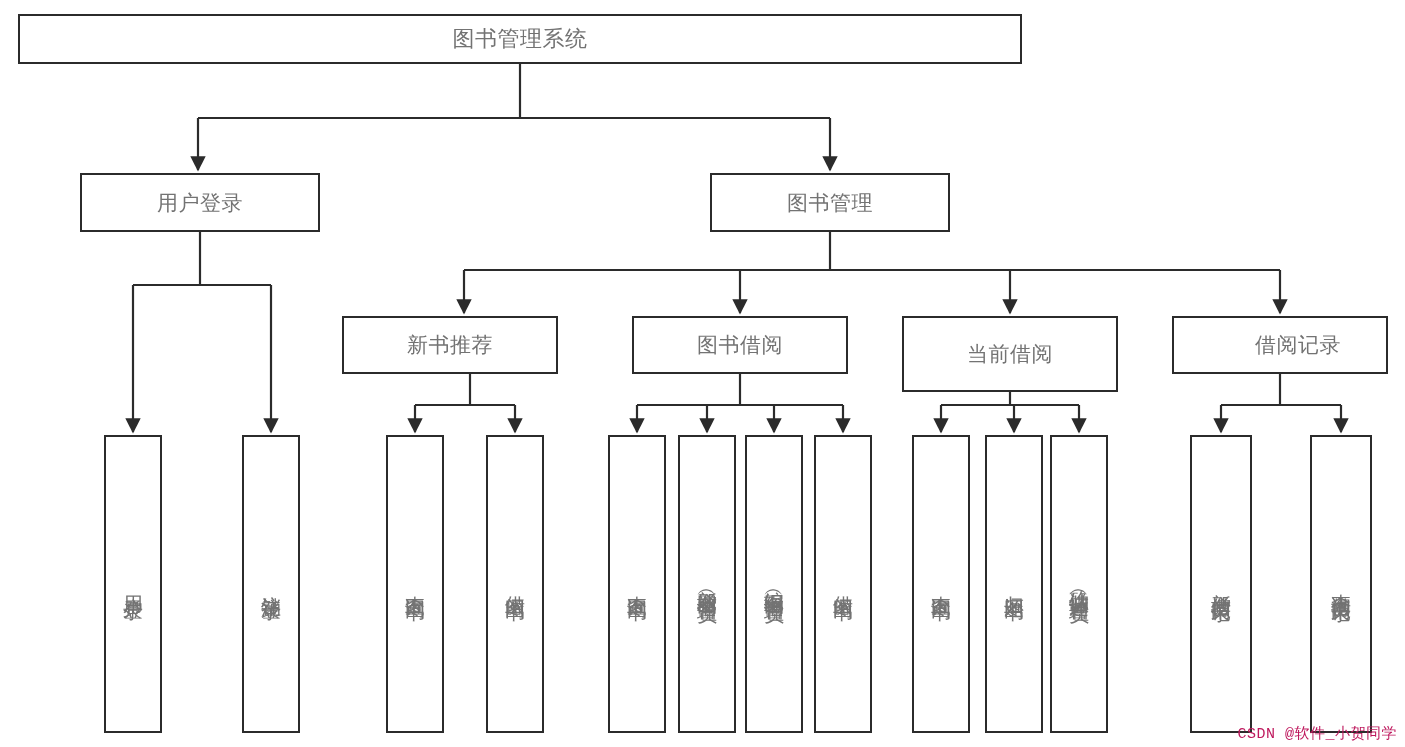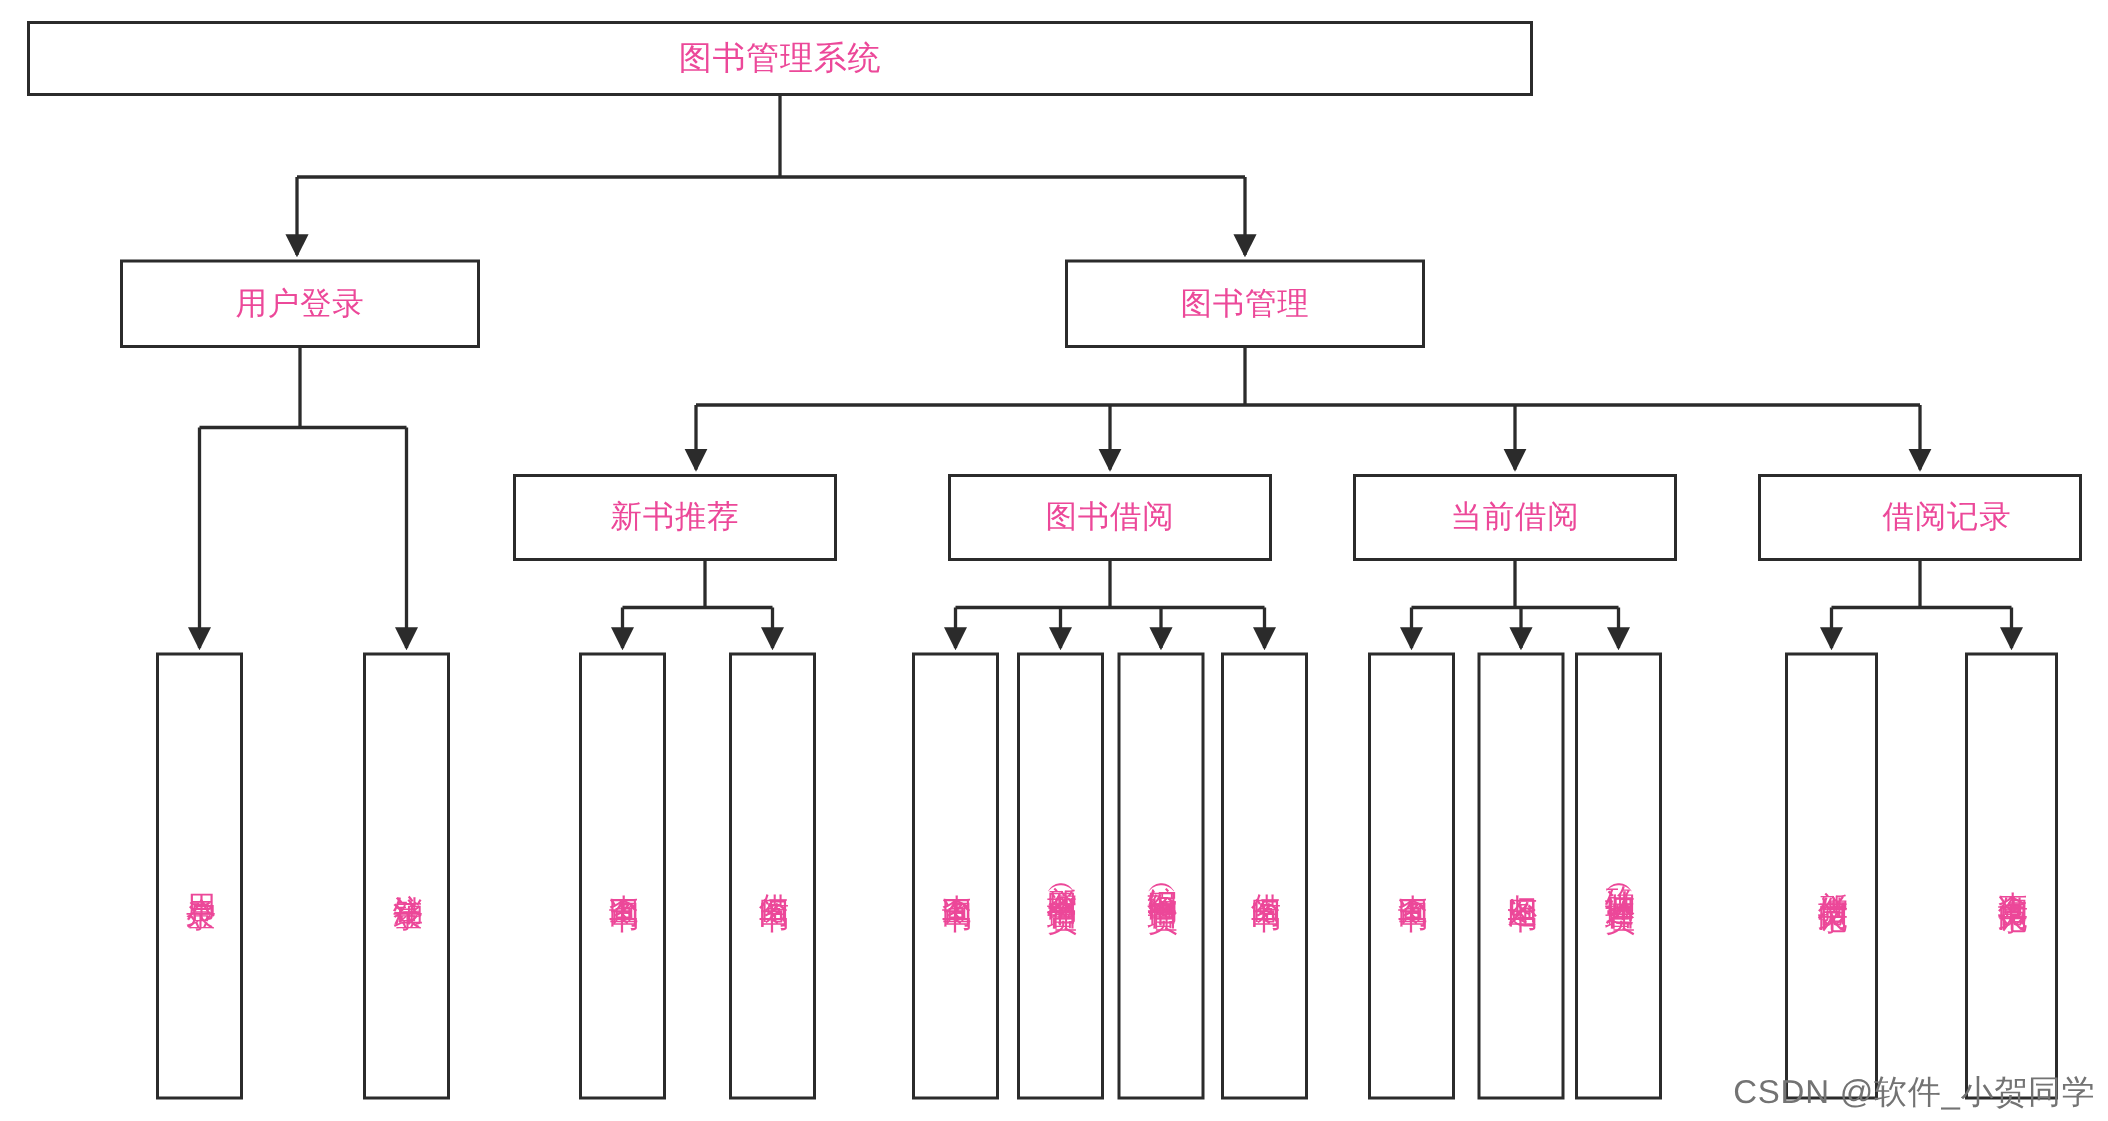--- a/index.html
+++ b/index.html
@@ -26,21 +26,21 @@
     pointer-events: none;
   }
   .node {
     position: absolute;
     box-sizing: border-box;
     background: #ffffff;
     border: 2px solid #2b2b2b;
     display: flex;
     align-items: center;
     justify-content: center;
-    color: #ec4899;
+    color: #737373;
   }
   .node.horiz {
     font-size: 21px;
     letter-spacing: 0.5px;
     line-height: 1.2;
   }
   .node.root {
     font-size: 22px;
   }
   .node.vert {
@@ -53,25 +53,25 @@
   }
   .node.vert .vlabel {
     writing-mode: vertical-rl;
     text-orientation: upright;
     white-space: nowrap;
   }
   .watermark {
     position: absolute;
     right: 8px;
     bottom: 4px;
-    font-size: 22px;
-    color: #737373;
+    font-size: 15px;
+    color: #be185d;
     letter-spacing: 0.5px;
     white-space: nowrap;
-    font-family: Liberation Sans, sans-serif;
+    font-family: Liberation Mono, monospace;
   }
 </style>
 </head>
 <body>
 
 <div id="canvas">
 
   <svg id="edges" viewBox="0 0 1405 747" xmlns="http://www.w3.org/2000/svg">
     <defs>
       <marker id="arrow" viewBox="0 0 10 10" refX="9" refY="5" markerWidth="7" markerHeight="7" orient="auto-start-reverse">
@@ -132,21 +132,21 @@
   <div class="node horiz" style="left:710px;top:173px;width:240px;height:59px;">
     <span>图书管理</span>
   </div>
 
   <div class="node horiz" style="left:342px;top:316px;width:216px;height:58px;">
     <span>新书推荐</span>
   </div>
   <div class="node horiz" style="left:632px;top:316px;width:216px;height:58px;text-align:center;">
     <span>图书借阅</span>
   </div>
-  <div class="node horiz" style="left:902px;top:316px;width:216px;height:58px;">
+  <div class="node horiz" style="left:902px;top:316px;width:216px;height:76px;">
     <span>当前借阅</span>
   </div>
   <div class="node horiz" style="left:1172px;top:316px;width:216px;height:58px;padding-left:36px;">
     <span>借阅记录</span>
   </div>
 
   <div class="node vert" style="left:104px;top:435px;width:58px;height:298px;">
     <span class="vlabel">用户登录</span>
   </div>
   <div class="node vert" style="left:242px;top:435px;width:58px;height:298px;">

